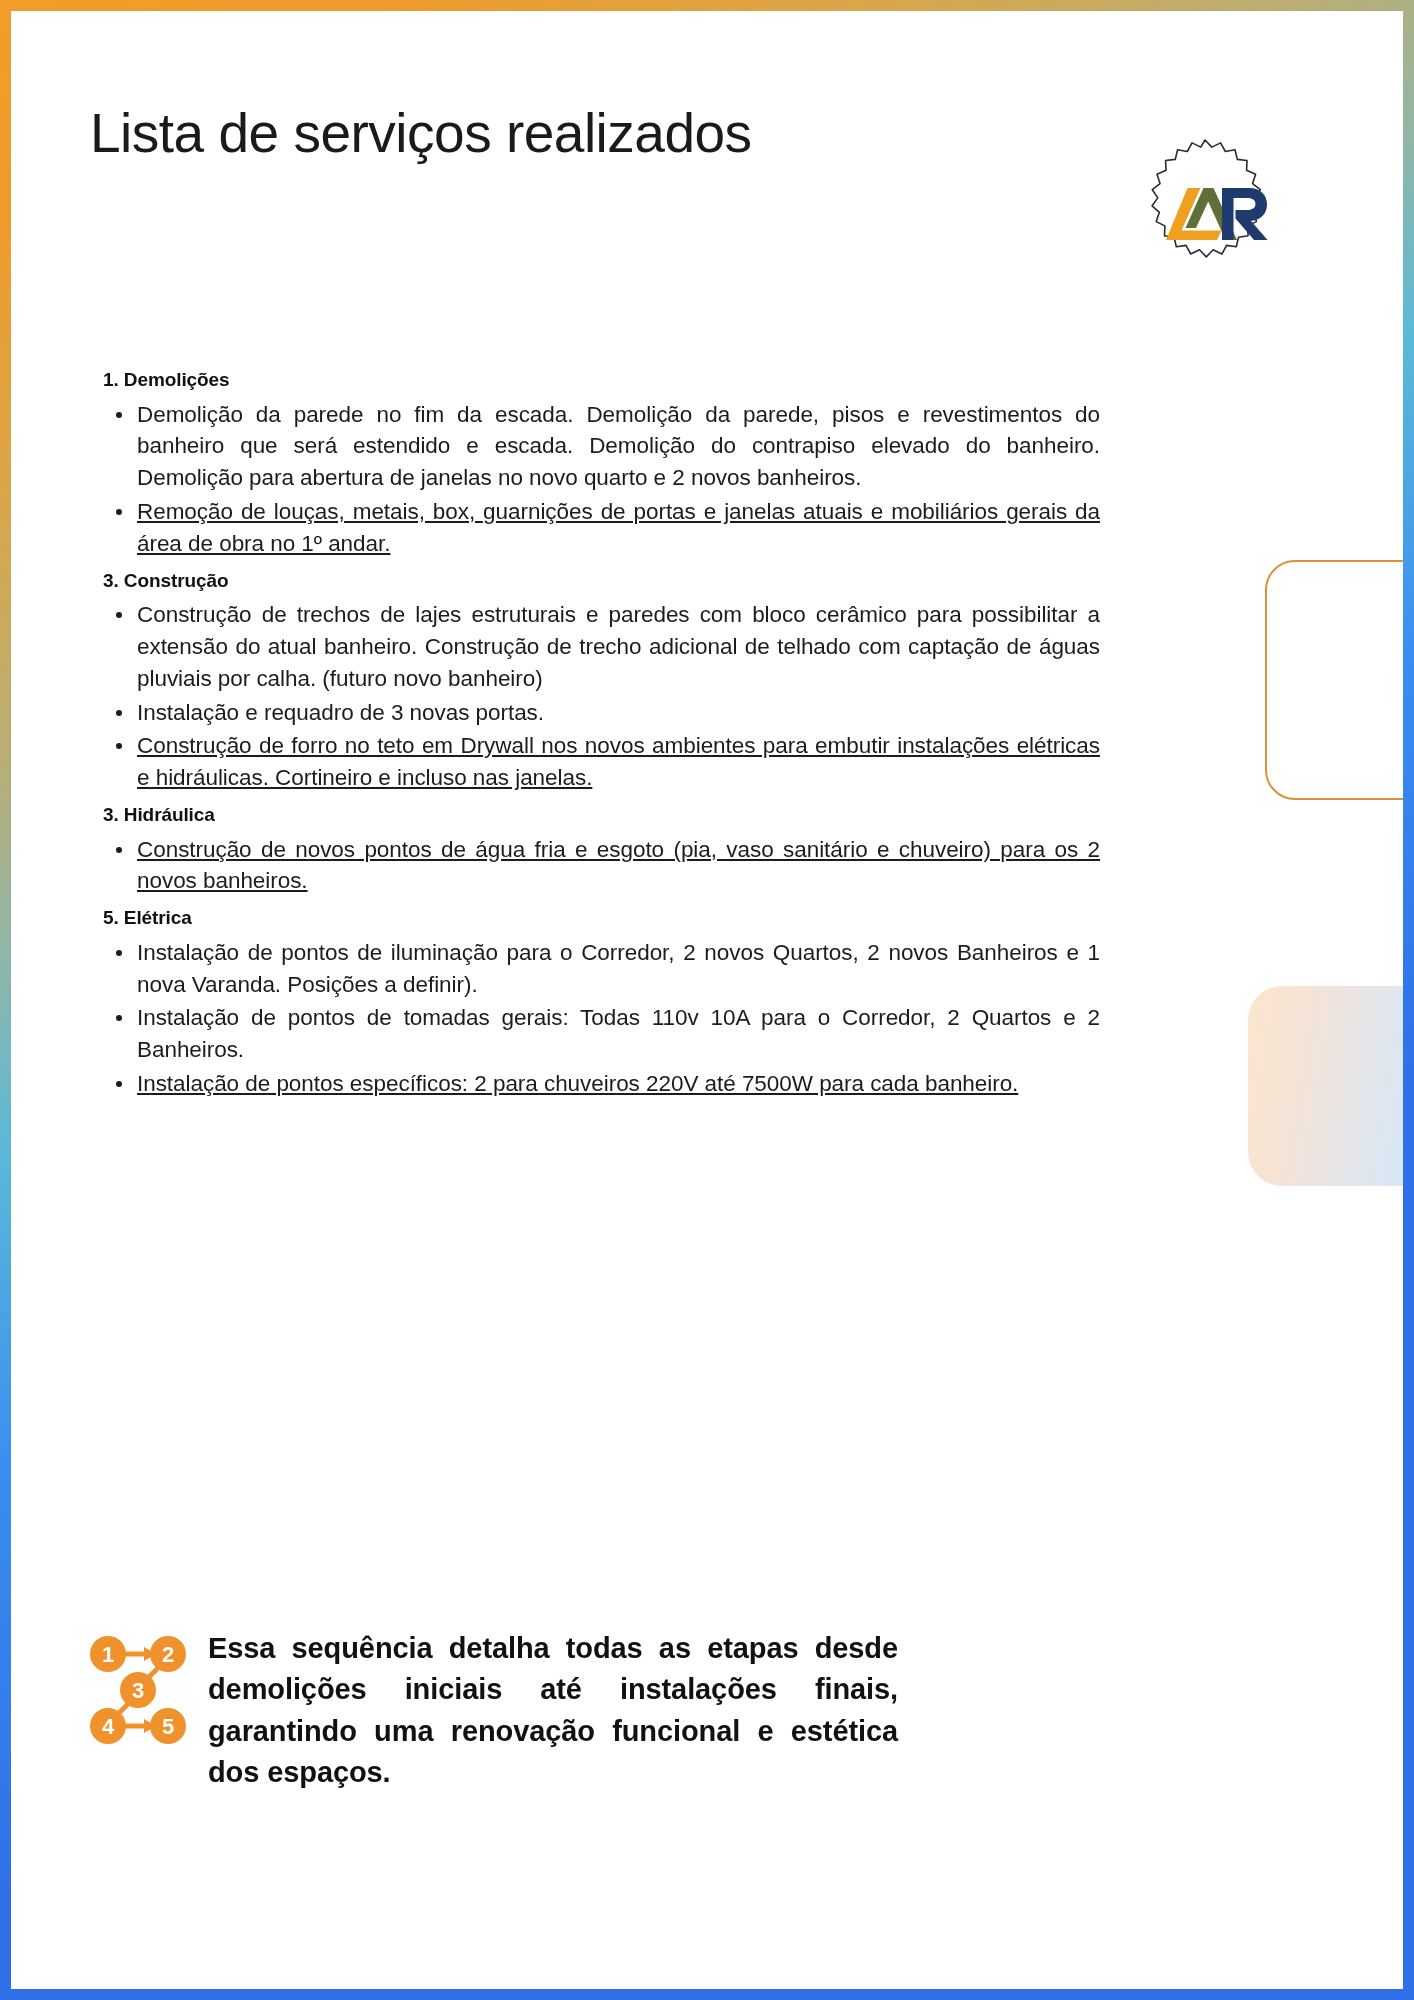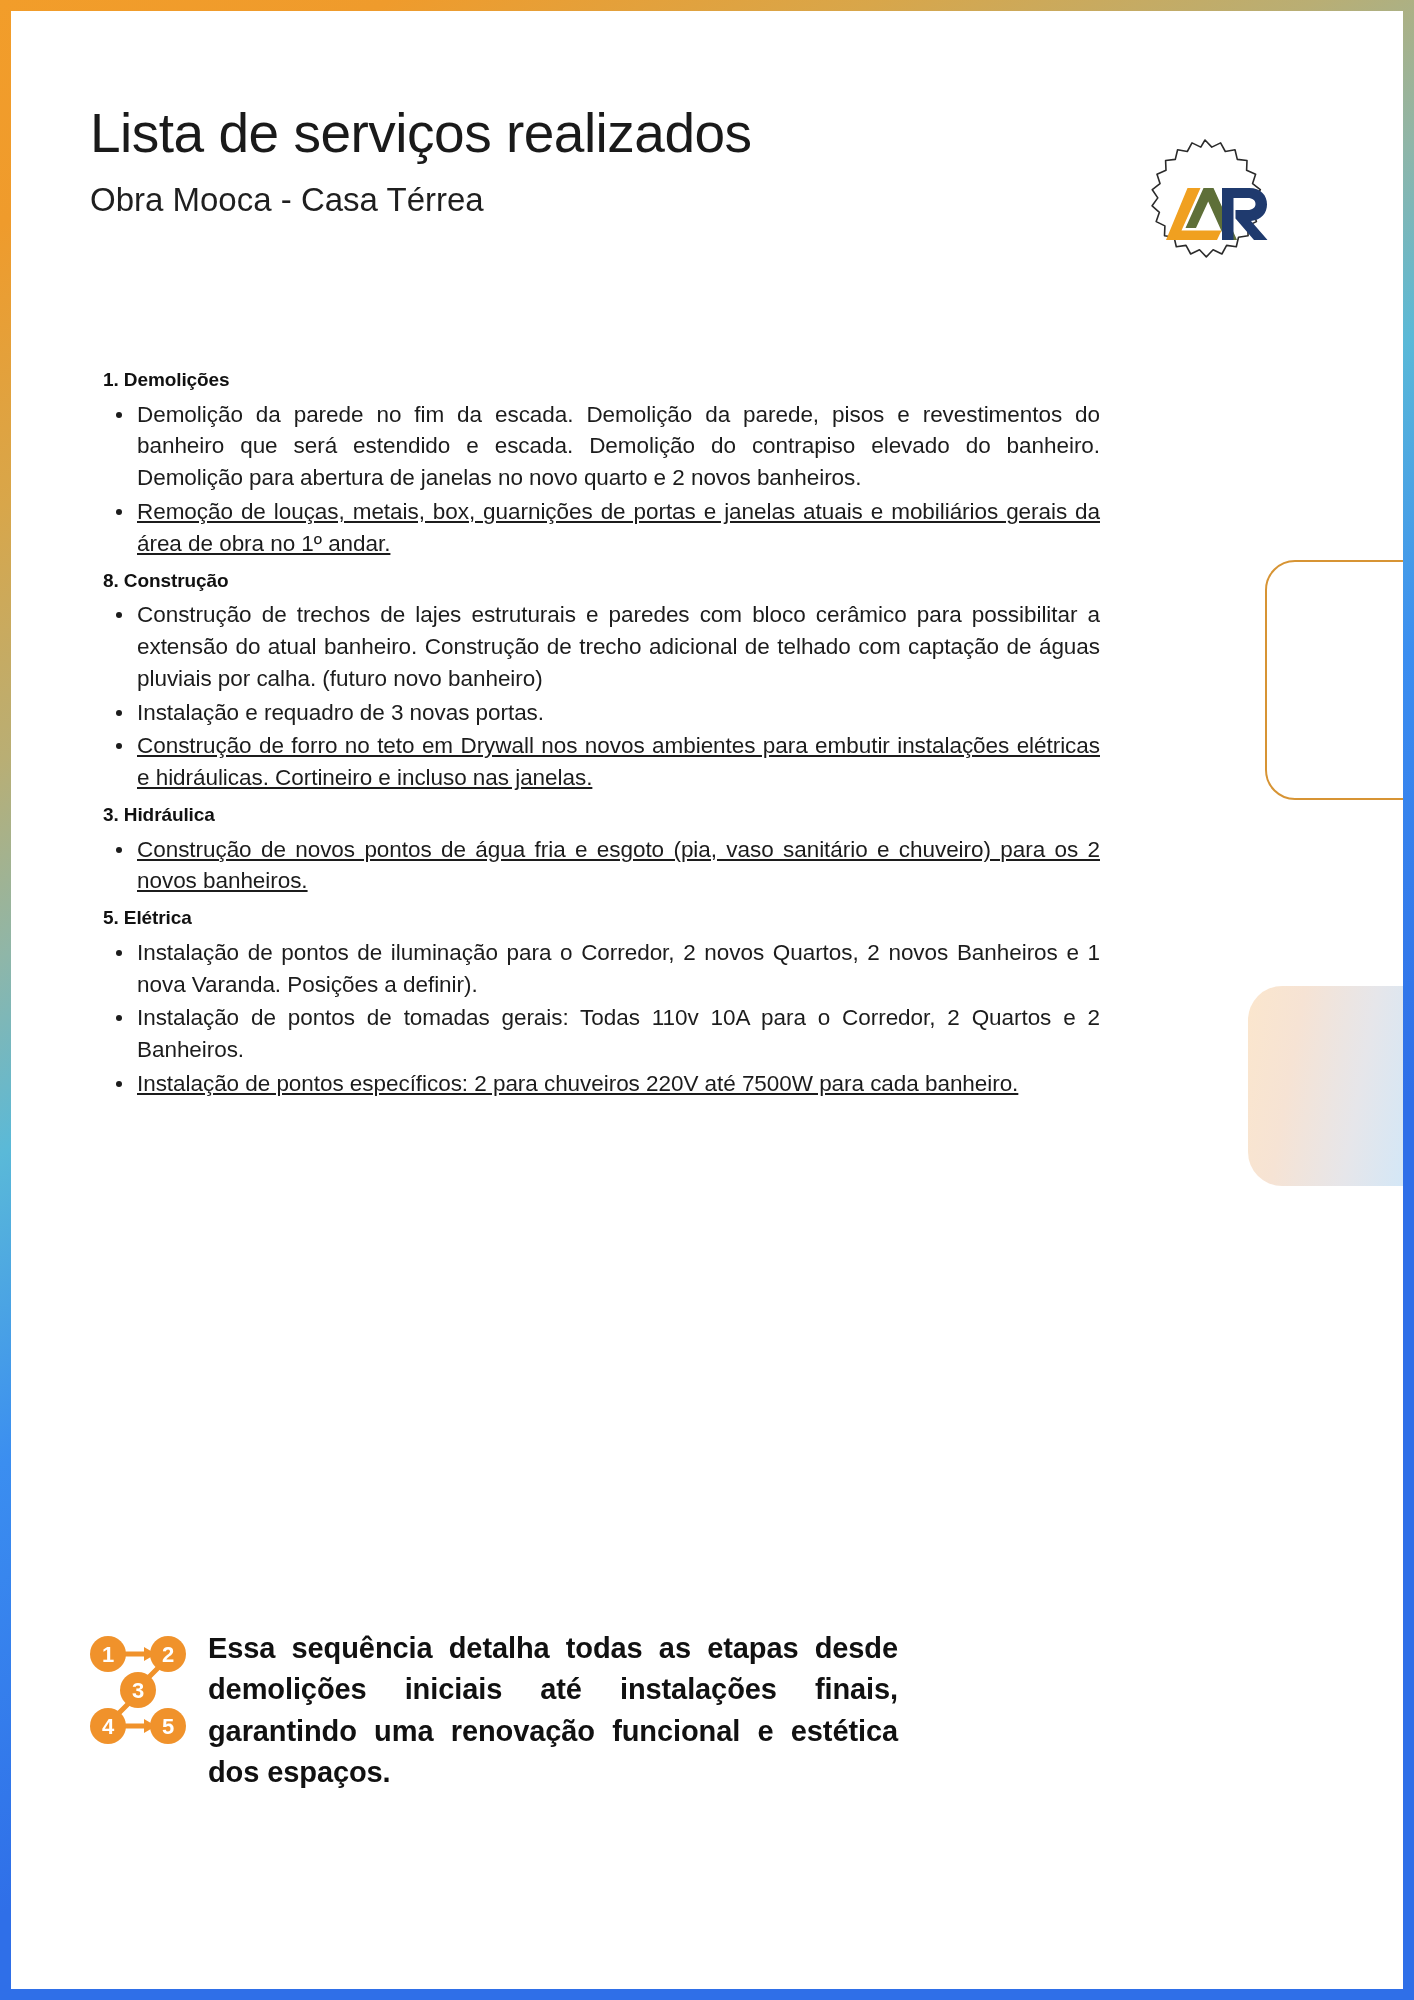--- a/index.html
+++ b/index.html
@@ -177,21 +177,20 @@
 <body>
 
 <div class="page">
   <div class="page-inner">
 
     <div class="deco-outline"></div>
     <div class="deco-fill"></div>
 
     <div class="header">
       <h1 class="doc-title">Lista de serviços realizados</h1>
-      <div class="doc-subtitle">Obra Mooca - Casa Térrea</div>
     </div>
 
     <div class="logo">
       <svg viewBox="0 0 160 160" xmlns="http://www.w3.org/2000/svg" aria-hidden="true">
         <g>
           <path id="scallop" fill="none" stroke="#2b2b2b" stroke-width="1.6" stroke-linejoin="round" d="M80 4
                L86.8 11.1 L95.6 6.9 L100.3 15.5 L110 13.8 L112.3 23.4 L122 24.5 L121.6 34.3 L130.6 38.2 L127.6 47.6
                L135.3 53.7 L129.8 61.9 L135.5 69.8 L128.2 76.3 L131.4 85.6 L122.7 89.9 L123.1 99.7 L113.5 101.2
                L111.3 110.8 L101.6 109.4 L96.9 118 L88.1 113.8 L81.3 120.9 L74.5 113.8 L65.7 118 L61 109.4
                L51.3 110.8 L49.1 101.2 L39.5 99.7 L39.9 89.9 L31.2 85.6 L34.4 76.3 L27.1 69.8 L32.8 61.9
@@ -213,21 +212,21 @@
     </div>
 
     <div class="content">
 
       <div class="sec-heading">1. Demolições</div>
       <ul class="bullets">
         <li>Demolição da parede no fim da escada. Demolição da parede, pisos e revestimentos do banheiro que será estendido e escada. Demolição do contrapiso elevado do banheiro. Demolição para abertura de janelas no novo quarto e 2 novos banheiros.</li>
         <li>Remoção de louças, metais, box, guarnições de portas e janelas atuais e mobiliários gerais da área de obra no 1º andar.</li>
       </ul>
 
-      <div class="sec-heading">8. Construção</div>
+      <div class="sec-heading">3. Construção</div>
       <ul class="bullets">
         <li>Construção de trechos de lajes estruturais e paredes com bloco cerâmico para possibilitar a extensão do atual banheiro. Construção de trecho adicional de telhado com captação de águas pluviais por calha. (futuro novo banheiro)</li>
         <li>Instalação e requadro de 3 novas portas.</li>
         <li>Construção de forro no teto em Drywall nos novos ambientes para embutir instalações elétricas e hidráulicas. Cortineiro e incluso nas janelas.</li>
       </ul>
 
       <div class="sec-heading">3. Hidráulica</div>
       <ul class="bullets">
         <li>Construção de novos pontos de água fria e esgoto (pia, vaso sanitário e chuveiro) para os 2 novos banheiros.</li>
       </ul>

